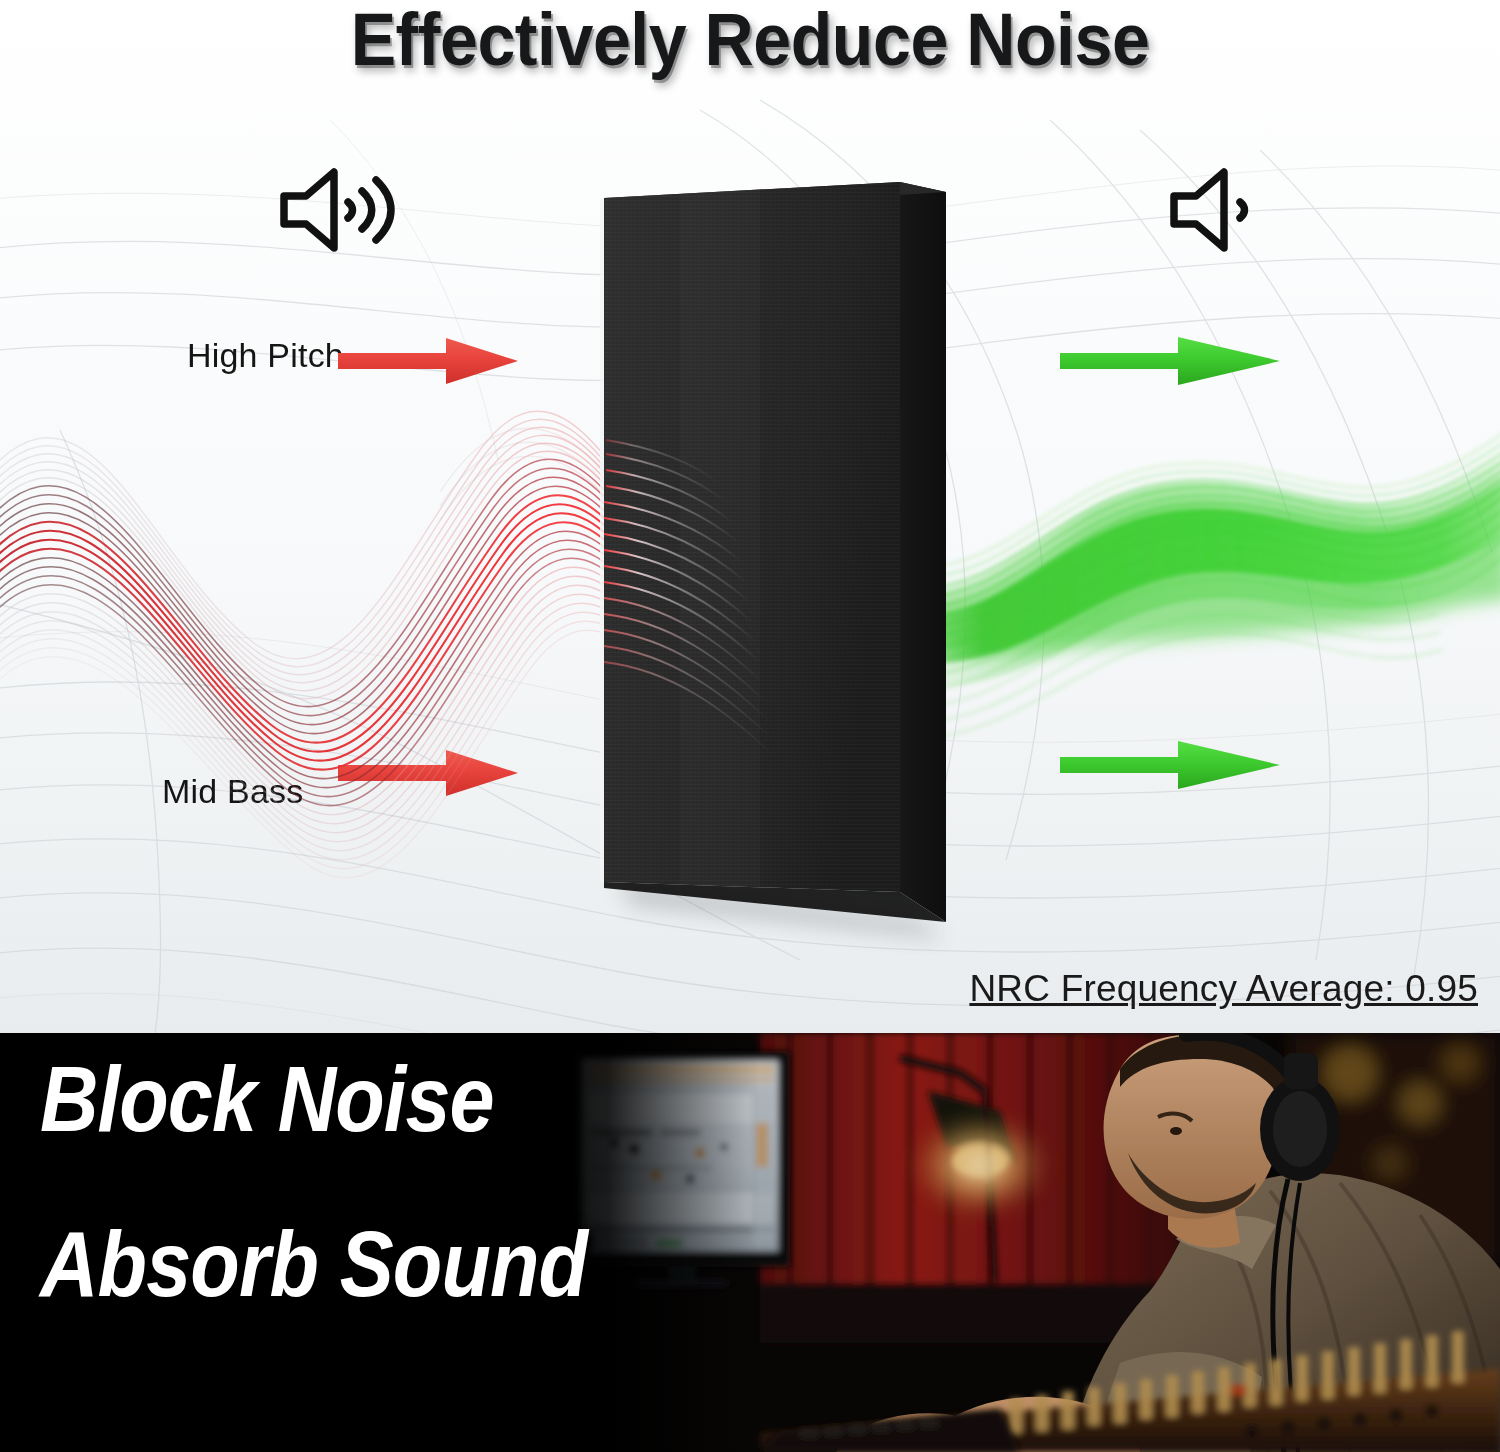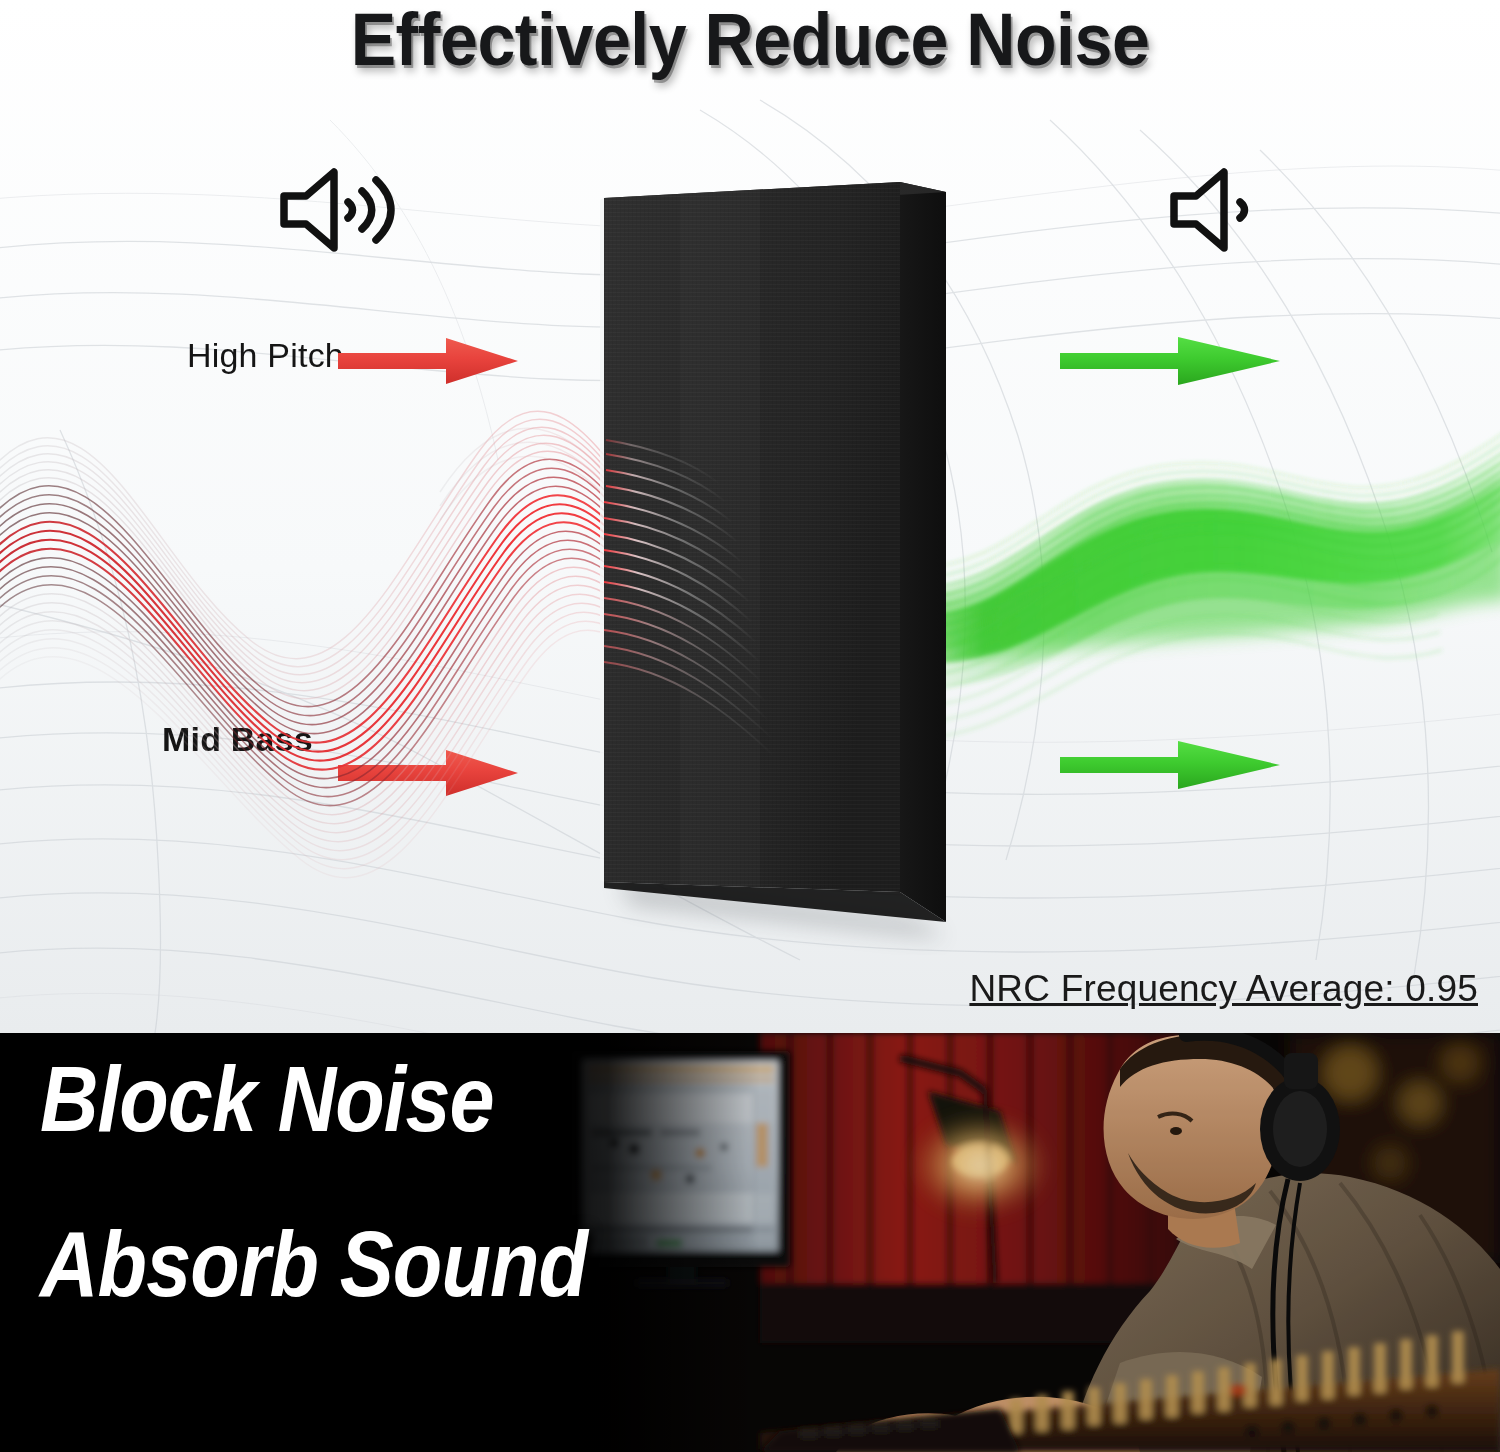--- a/index.html
+++ b/index.html
@@ -42,21 +42,21 @@
   #speaker-loud  { left:276px; top:160px; width:128px; height:100px; }
   #speaker-quiet { left:1166px; top:162px; width:108px; height:96px; }
 
   
   .flow-label {
     position:absolute;
     font-size:34px; color:#151515; white-space:nowrap;
     letter-spacing:0.2px;
   }
   #label-high-pitch { left:158px; top:336px;margin-left:29px; }
-  #label-mid-bass   { left:162px; top:720px;font-weight:bold; }
+  #label-mid-bass   { left:162px; top:772px; }
 
   .arrow-svg { position:absolute; }
   #arrow-red-1   { left:338px;  top:333px; width:180px; height:56px; }
   #arrow-red-2   { left:338px;  top:745px; width:180px; height:56px; }
   #arrow-green-1 { left:1060px; top:331px; width:220px; height:60px; }
   #arrow-green-2 { left:1060px; top:735px; width:220px; height:60px; }
 
   
   #waves-red, #waves-green, #waves-absorb { position:absolute; inset:0; }
   #waves-red   { z-index:3; }

